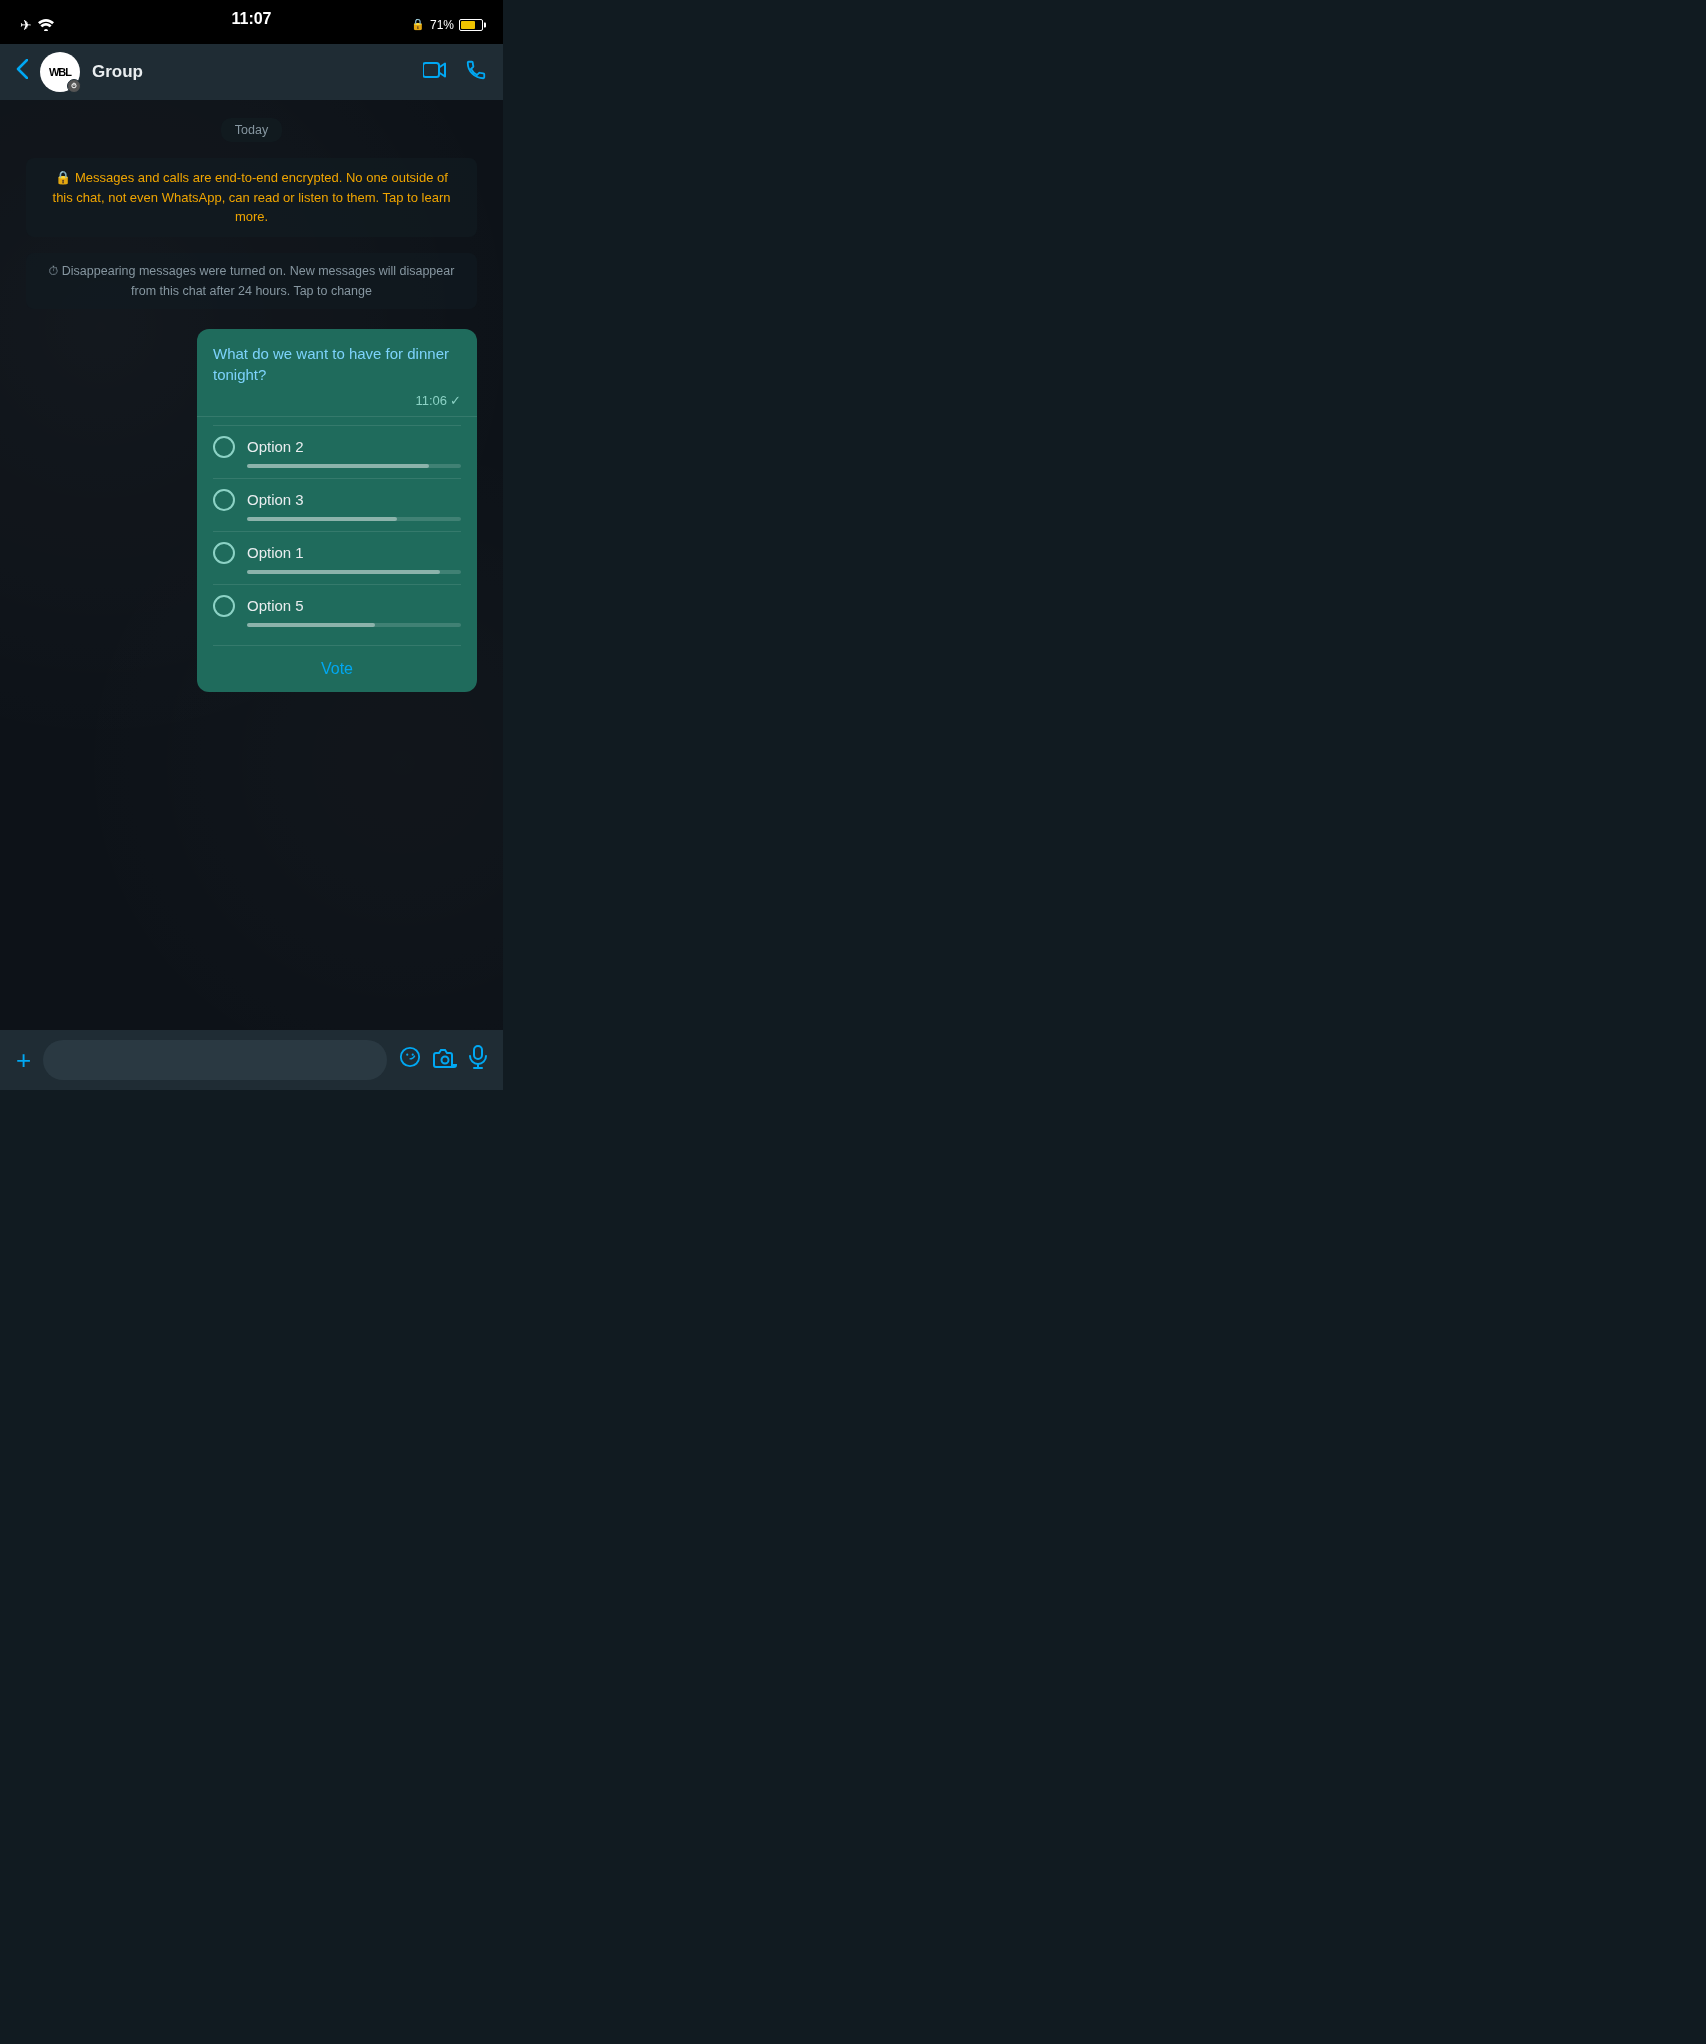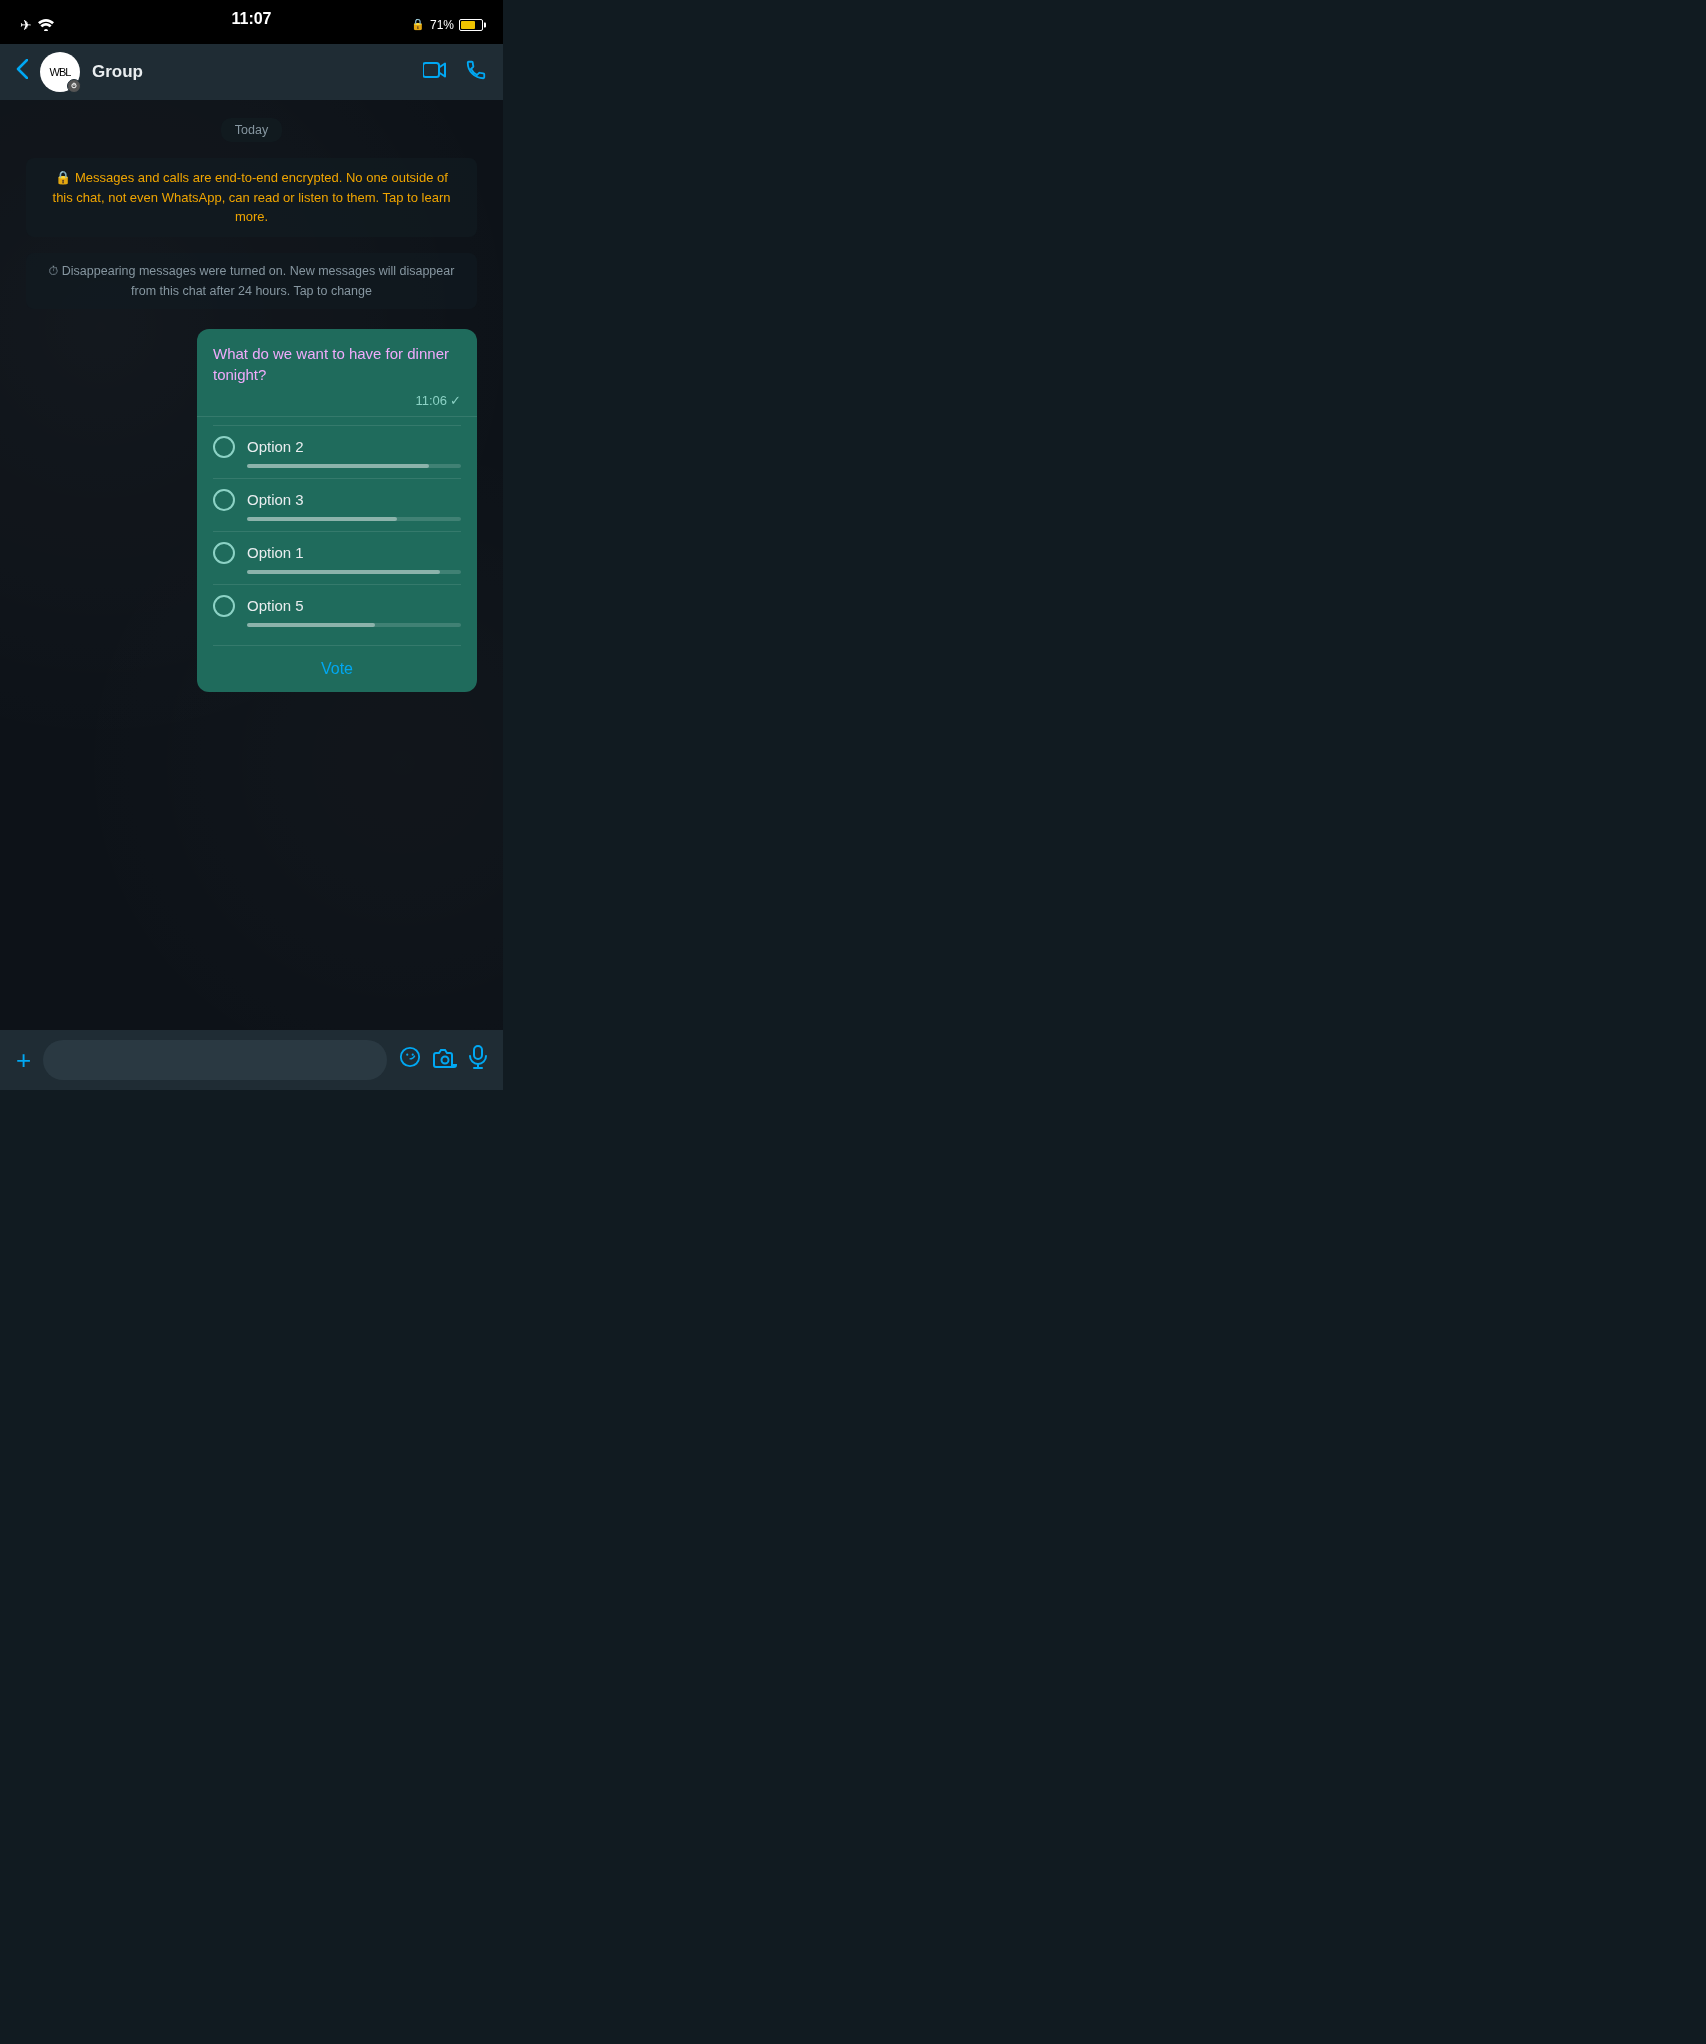--- a/index.html
+++ b/index.html
@@ -237,21 +237,21 @@
     }
 
     .poll-header {
       padding: 14px 16px 8px;
       border-bottom: 1px solid rgba(255,255,255,0.1);
     }
 
     .poll-question {
       font-size: 15px;
       font-weight: 500;
-      color: #f0abfc;
+      color: #7dd3fc;
       line-height: 1.4;
       margin-bottom: 8px;
     }
 
     .poll-timestamp {
       font-size: 13px;
       color: #8cd2c5;
       text-align: right;
       display: flex;
       justify-content: flex-end;
@@ -391,21 +391,21 @@
     </div>
   </div>
 
   <div class="nav-bar">
     <div class="back-btn">
       <svg width="12" height="20" viewBox="0 0 12 20" fill="#00a8f3">
         <path d="M11 1L2 10l9 9" stroke="#00a8f3" stroke-width="2.5" fill="none" stroke-linecap="round" stroke-linejoin="round"></path>
       </svg>
     </div>
     <div class="group-avatar">
-      <span style="font-size:11px; font-weight:400; letter-spacing:-1px;text-align:center;">WBL</span>
+      <span style="font-size:11px; font-weight:700; letter-spacing:-1px;text-align:center;">WBL</span>
       <div class="group-avatar-badge">⏱</div>
     </div>
     <span class="group-name">Group</span>
     <div class="nav-actions">
       <span>
         <svg width="24" height="18" viewBox="0 0 24 18" fill="none">
           <rect x="0" y="2" width="16" height="14" rx="2.5" stroke="#00a8f3" stroke-width="2" fill="none"></rect>
           <path d="M16 6.5l6-4v13l-6-4V6.5z" stroke="#00a8f3" stroke-width="2" fill="none" stroke-linejoin="round"></path>
         </svg>
       </span>

